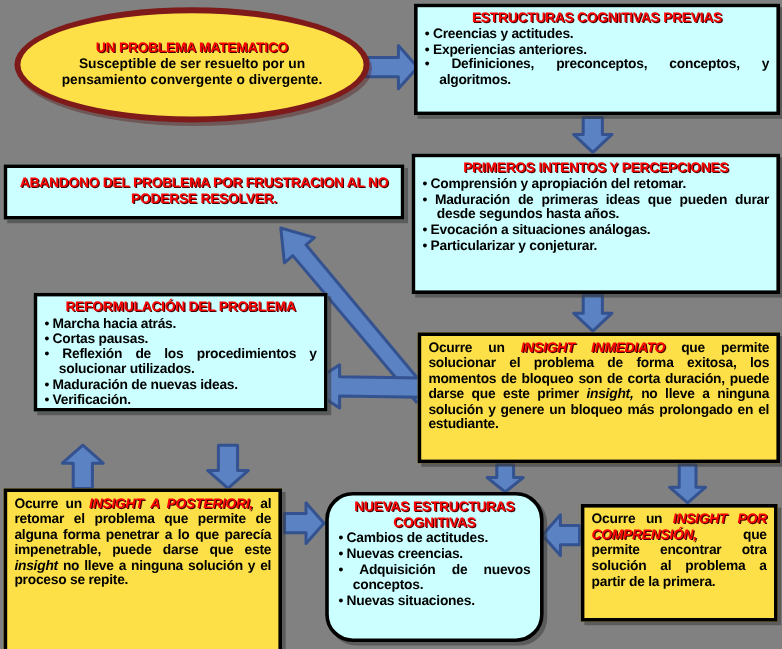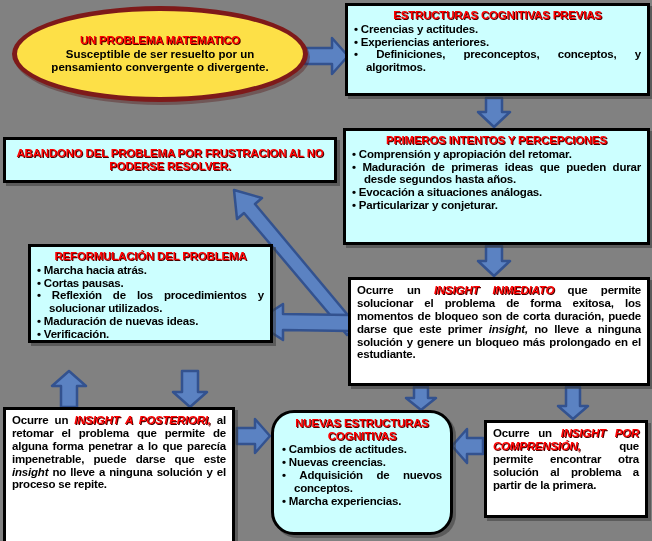--- a/index.html
+++ b/index.html
@@ -8,21 +8,21 @@
     font-family:"Liberation Sans",sans-serif;font-weight:bold;overflow:hidden;
   }
   .arrows{position:absolute;left:0;top:0;z-index:1;}
   .arrows polygon{fill:#5b82c2;stroke:#33528f;stroke-width:2.5;stroke-linejoin:round;}
   .node{position:absolute;z-index:2;box-sizing:border-box;}
   .box{
     border:3px solid #000;background:#ccffff;
     box-shadow:3px 3px 0 rgba(60,60,60,.55);
     padding:2px 6px;font-size:11.5px;line-height:1.12;color:#000;
   }
-  .pink{background:#ffffff;}
+  .pink{background:#fde047;}
   .cyan{background:#ccffff;}
   .ellipse{
     border:5px solid #7e1a1a;border-radius:50%;background:#fde047;
     box-shadow:2px 3px 0 rgba(80,10,10,.35);
     display:flex;flex-direction:column;justify-content:center;
     text-align:center;padding:4px 26px;font-size:11.5px;line-height:1.15;
   }
   .title{
     color:#f00;text-align:center;font-size:11.5px;line-height:1.1;
     text-shadow:1px 1px 0 #4a0000;margin:1px 0 1px 0;letter-spacing:-.2px;
@@ -103,21 +103,21 @@
   <div class="node box pink" style="left:3px;top:407px;width:232px;height:162px;padding:4px 6px;">
     <div class="body-text"><span>Ocurre un </span><span class="hl">INSIGHT A POSTERIORI,</span><span> al retomar el problema que permite de alguna forma penetrar a lo que parecía impenetrable, puede darse que este </span><span class="em">insight</span><span> no lleve a ninguna solución y el proceso se repite.</span></div>
   </div>
 
   <div class="node box cyan" style="left:271px;top:410px;width:182px;height:125px;padding:3px 8px;border-radius:23px;">
     <div class="title">NUEVAS ESTRUCTURAS COGNITIVAS</div>
     <ul class="bullets">
       <li>Cambios de actitudes.</li>
       <li>Nuevas creencias.</li>
       <li>Adquisición de nuevos conceptos.</li>
-      <li>Marcha experiencias.</li>
+      <li>Nuevas situaciones.</li>
     </ul>
   </div>
 
   <div class="node box pink" style="left:484px;top:420px;width:164px;height:98px;padding:4px 6px;">
     <div class="body-text"><span>Ocurre un </span><span class="hl">INSIGHT POR COMPRENSIÓN,</span><span> que permite encontrar otra solución al problema a partir de la primera.</span></div>
   </div>
 
 </div>
 
 </body></html>

